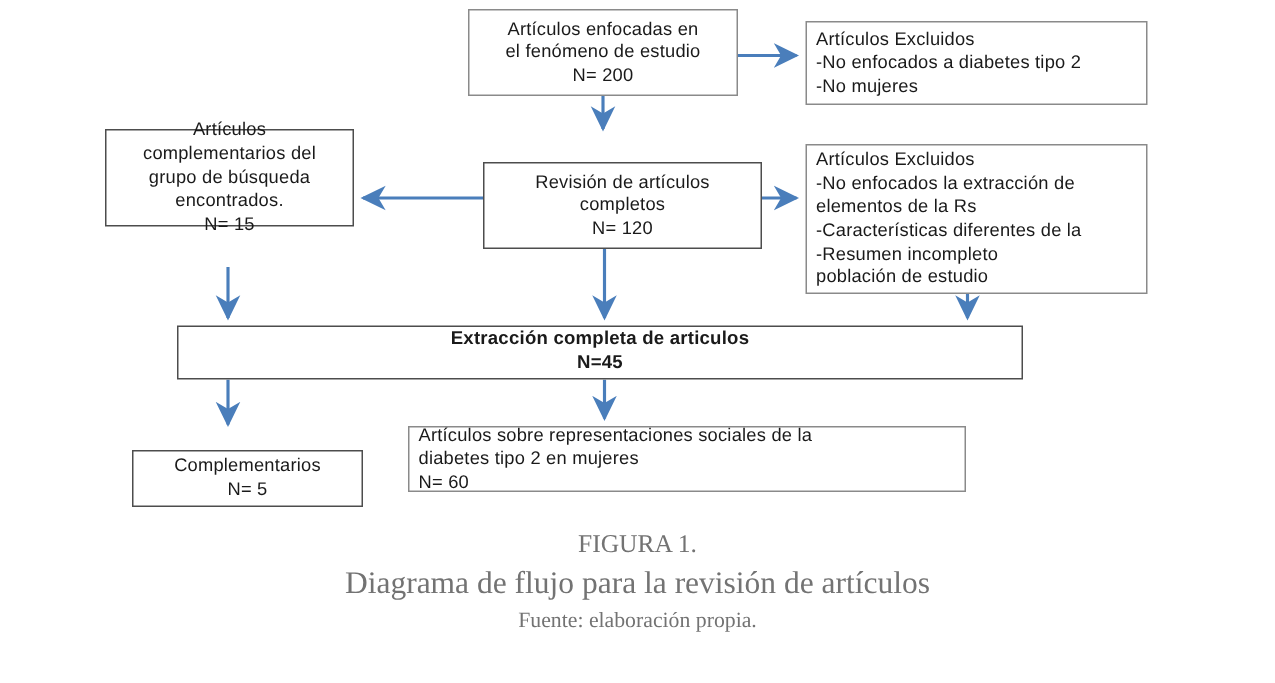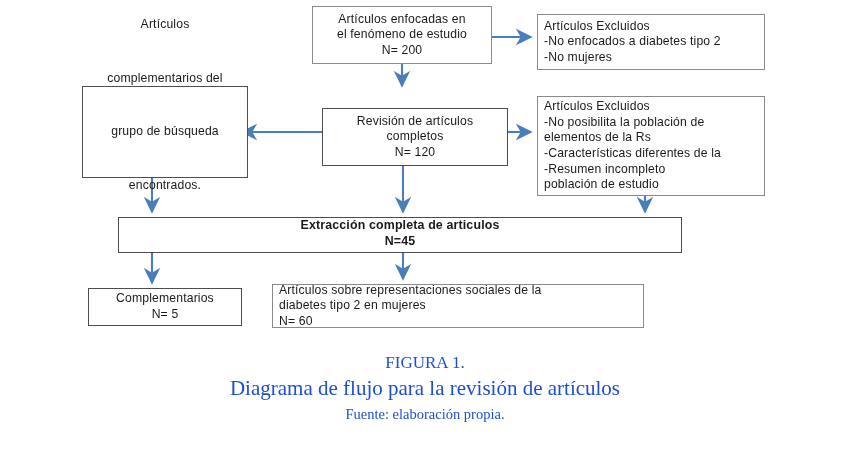--- a/index.html
+++ b/index.html
@@ -42,45 +42,45 @@
   .box.left   { text-align: left;   align-items: flex-start; }
   .box .ln { display: block; white-space: nowrap; }
   .box .ln.ctr { text-align: center; }
 
   .box.strong { border: 1.6px solid #4d4d4d; }
 
   
   #box-top        { left: 312px; top: 6px;   width: 180px; height: 58px; }
   #box-excl-1     { left: 537px; top: 14px;  width: 228px; height: 56px; }
   #box-revision   { left: 322px; top: 108px;  width: 186px; height: 58px; }
-  #box-compl      { left: 82px;  top: 86px;  width: 166px; height: 92px; gap: 38px; }
+  #box-compl      { left: 70px;  top: 86px;  width: 166px; height: 65px; }
   #box-excl-2     { left: 537px; top: 96px;  width: 228px; height: 100px; }
   #box-extraccion { left: 118px; top: 217px; width: 564px; height: 36px; }
-  #box-compl-bot  { left: 88px;  top: 288px; width: 154px; height: 38px; }
+  #box-compl-bot  { left: 88px;  top: 300px; width: 154px; height: 38px; }
   #box-reps       { left: 272px; top: 284px; width: 372px; height: 44px; }
 
   #box-extraccion { font-weight: bold; font-size: 12.4px; justify-content: flex-end; }
 
   
   #arrows {
     position: absolute;
     left: 0; top: 0;
     width: 850px; height: 455px;
     pointer-events: none;
   }
 
   
   #caption {
     position: absolute;
     left: 0;
     top: 352px;
     width: 850px;
     text-align: center;
     font-family: "Liberation Serif", serif;
-    color: #1d4ed8;
+    color: #737373;
   }
   #caption .fig-num   { font-size: 17px; line-height: 1.28; display:block; }
   #caption .fig-title { font-size: 21px; line-height: 1.42; display:block; }
   #caption .fig-src   { font-size: 14.5px; line-height: 1.5; display:block; }
 </style>
 </head>
 <body>
 
 <div id="canvas">
 
@@ -133,21 +133,21 @@
   <div class="box center strong" id="box-compl">
     <span class="ln">Artículos</span>
     <span class="ln">complementarios del</span>
     <span class="ln">grupo de búsqueda</span>
     <span class="ln">encontrados.</span>
     <span class="ln">N= 15</span>
   </div>
 
   <div class="box left" id="box-excl-2">
     <span class="ln">Artículos Excluidos</span>
-    <span class="ln">-No posibilita la  población de</span>
+    <span class="ln">-No enfocados la  extracción de</span>
     <span class="ln">elementos de la  Rs</span>
     <span class="ln">-Características diferentes de la</span>
     <span class="ln">-Resumen incompleto</span>
     <span class="ln">población de estudio</span>
   </div>
 
   <div class="box center strong" id="box-extraccion">
     <span class="ln">Extracción completa de articulos</span>
     <span class="ln">N=45</span>
   </div>

